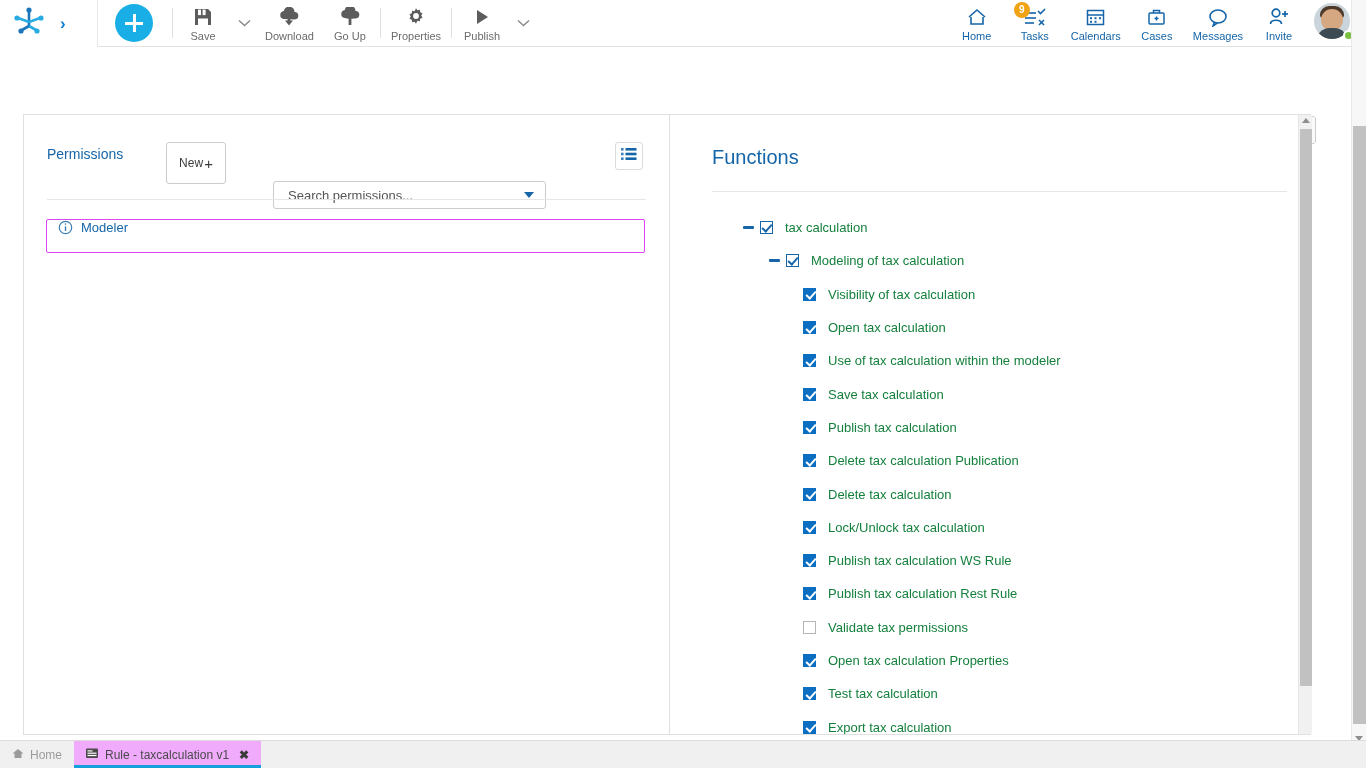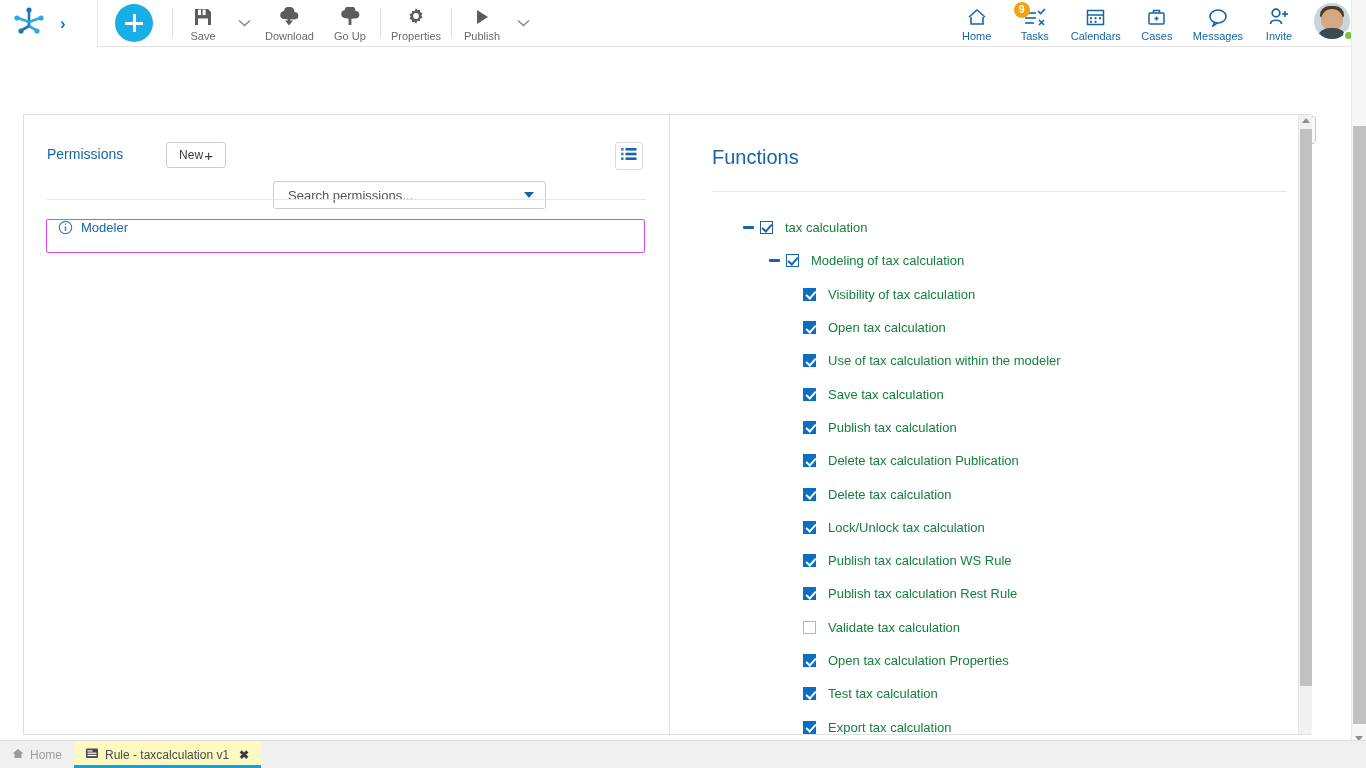--- a/index.html
+++ b/index.html
@@ -149,21 +149,21 @@
   }
 
   
   .left-pane { position: absolute; left: 0; top: 0; width: 645px; height: 619px; }
   .lp-head-label {
     position: absolute; left: 23px; top: 31px;
     font-size: 14px; color: #1565a8;
   }
   .new-btn {
     position: absolute; left: 142px; top: 27px;
-    width: 60px; height: 26px; border: 1px solid #ccc; border-radius: 3px;
+    width: 60px; height: 42px; border: 1px solid #ccc; border-radius: 3px;
     background: #fff; color: #3b3b3b; font-size: 12px;
     display: flex; align-items: center; justify-content: center; gap: 1px;
     cursor: pointer;
   }
   .new-btn .plus-glyph { font-size: 15px; line-height: 1; }
   .search-select {
     position: absolute; left: 249px; top: 26px;
     width: 273px; height: 28px; border: 1px solid #ccc; border-radius: 3px;
     background: #fff; display: flex; align-items: center; cursor: pointer; margin-top: 40px;
   }
@@ -291,21 +291,21 @@
     width: 1366px; height: 28px;
     background: #f0f0f0; border-top: 1px solid #dcdcdc;
     display: flex; align-items: stretch;
   }
   .tb-tab {
     display: flex; align-items: center; gap: 6px;
     padding: 0 12px; font-size: 12px; color: #9b9b9b;
     cursor: pointer; position: relative; background: #f0f0f0;
   }
   .tb-tab.active {
-    background: #fef9c3; color: #4a4a4a;
+    background: #f0abfc; color: #4a4a4a;
   }
   .tb-tab.active::after {
     content: ""; position: absolute; left: 0; bottom: 0; right: 0;
     height: 3px; background: #14a0dd;
   }
   .tb-close {
     font-size: 12px; font-weight: bold; color: #3b3b3b; margin-left: 4px;
     cursor: pointer;
   }
 </style>
@@ -602,21 +602,21 @@
         <div class="tree-node" style="padding-left: 133px;">
           <span class="cb leaf"></span>
           <span class="node-label">Publish tax calculation WS Rule</span>
         </div>
         <div class="tree-node" style="padding-left: 133px;">
           <span class="cb leaf"></span>
           <span class="node-label">Publish tax calculation Rest Rule</span>
         </div>
         <div class="tree-node" style="padding-left: 133px;">
           <span class="cb empty"></span>
-          <span class="node-label">Validate tax calculation</span>
+          <span class="node-label">Validate tax permissions</span>
         </div>
         <div class="tree-node" style="padding-left: 133px;">
           <span class="cb leaf"></span>
           <span class="node-label">Open tax calculation Properties</span>
         </div>
         <div class="tree-node" style="padding-left: 133px;">
           <span class="cb leaf"></span>
           <span class="node-label">Test tax calculation</span>
         </div>
         <div class="tree-node" style="padding-left: 133px;">

